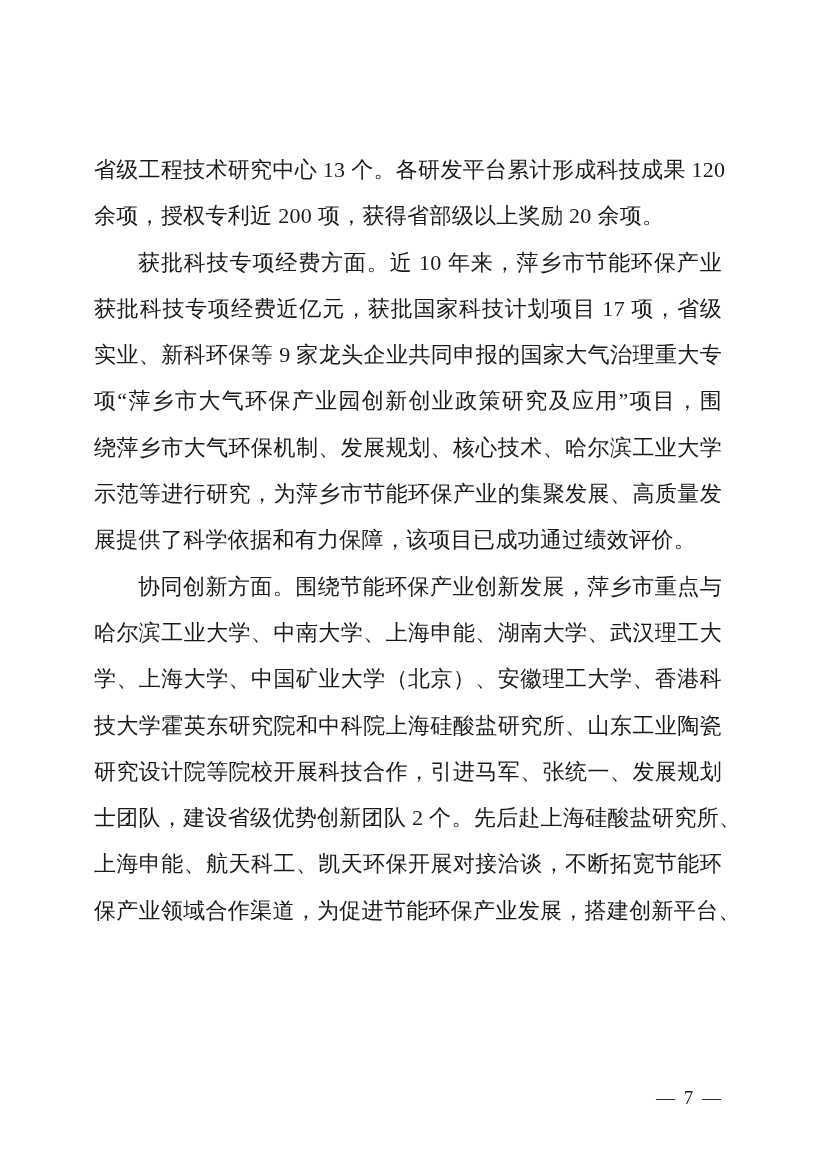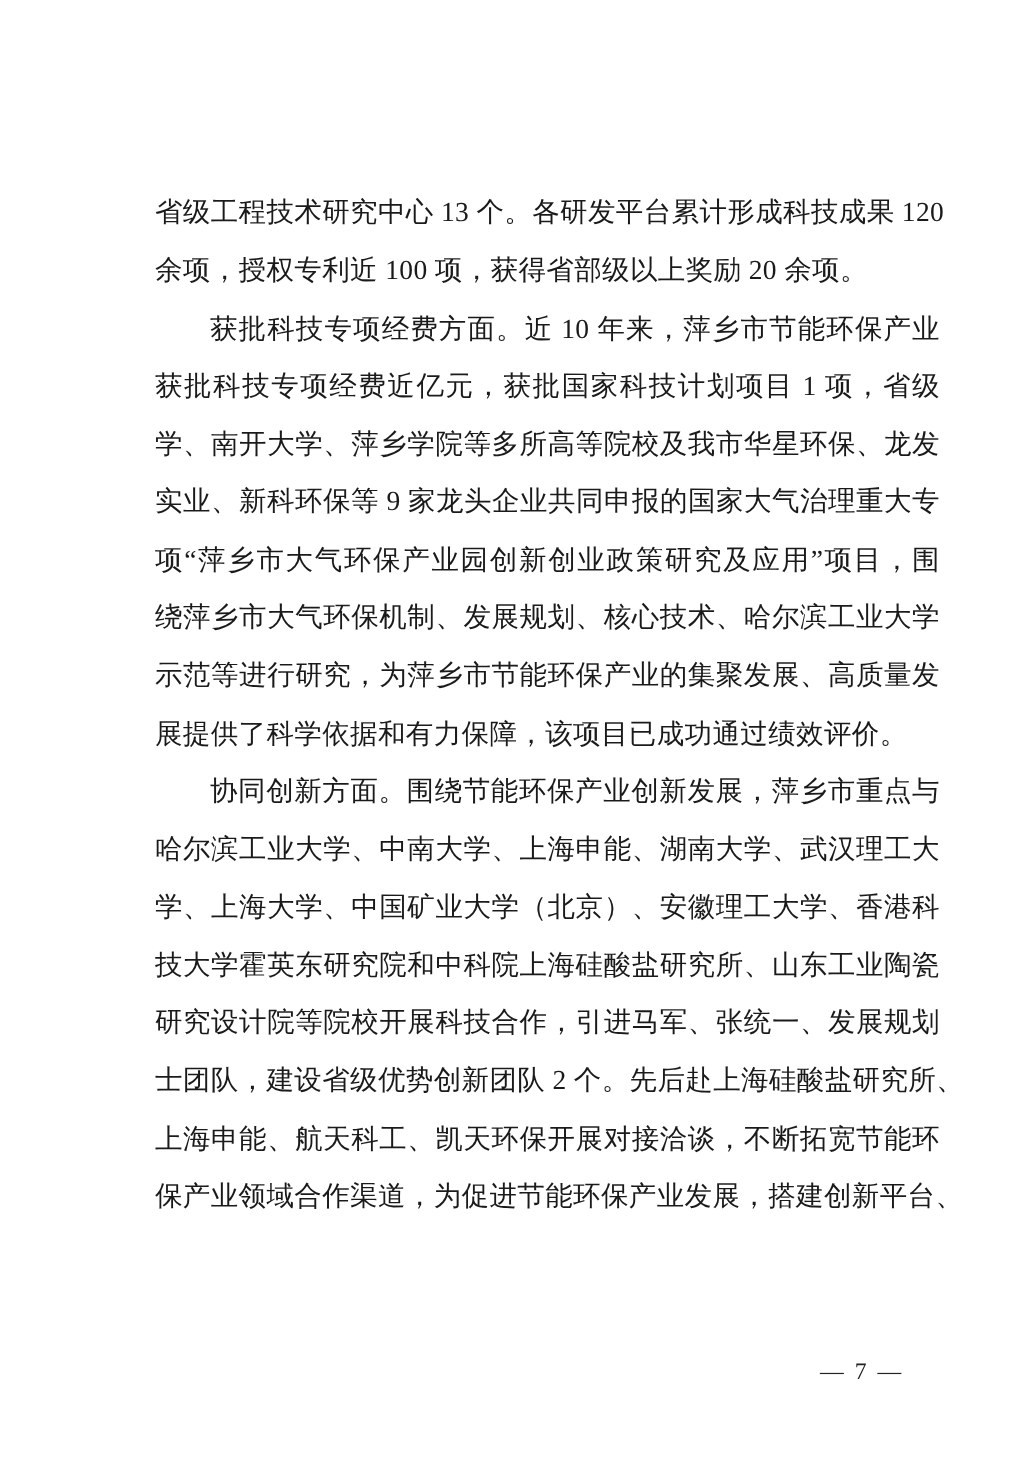--- a/index.html
+++ b/index.html
@@ -12,21 +12,21 @@
       width: 826px;
       height: 1169px;
       margin: 0;
       background: #ffffff;
       overflow: hidden;
       font-family: "Liberation Serif", "DejaVu Serif", serif;
       color: #1a1a1a;
     }
     .text-block {
       position: absolute;
-      left: 124px;
+      left: 94px;
       top: 147px;
       width: 628px;
     }
     .paragraph {
       margin: 0;
       padding: 0;
     }
     .line {
       font-size: 22px;
       height: 46.3px;
@@ -58,27 +58,26 @@
   </style>
 </head>
 <body>
 
 <div class="page">
 
   <div class="text-block">
 
     <div class="paragraph">
       <div class="line">省级工程技术研究中心 13 个。各研发平台累计形成科技成果 120</div>
-      <div class="line para-end">余项，授权专利近 100 项，获得省部级以上奖励 20 余项。</div>
+      <div class="line para-end">余项，授权专利近 200 项，获得省部级以上奖励 20 余项。</div>
     </div>
 
     <div class="paragraph">
       <div class="line para-start">获批科技专项经费方面。近 10 年来，萍乡市节能环保产业</div>
-      <div class="line">获批科技专项经费近亿元，获批国家科技计划项目 1 项，省级</div>
-      <div class="line">学、南开大学、萍乡学院等多所高等院校及我市华星环保、龙发</div>
+      <div class="line">获批科技专项经费近亿元，获批国家科技计划项目 17 项，省级</div>
       <div class="line">实业、新科环保等 9 家龙头企业共同申报的国家大气治理重大专</div>
       <div class="line">项“萍乡市大气环保产业园创新创业政策研究及应用”项目，围</div>
       <div class="line">绕萍乡市大气环保机制、发展规划、核心技术、哈尔滨工业大学</div>
       <div class="line">示范等进行研究，为萍乡市节能环保产业的集聚发展、高质量发</div>
       <div class="line para-end">展提供了科学依据和有力保障，该项目已成功通过绩效评价。</div>
     </div>
 
     <div class="paragraph">
       <div class="line para-start">协同创新方面。围绕节能环保产业创新发展，萍乡市重点与</div>
       <div class="line">哈尔滨工业大学、中南大学、上海申能、湖南大学、武汉理工大</div>

